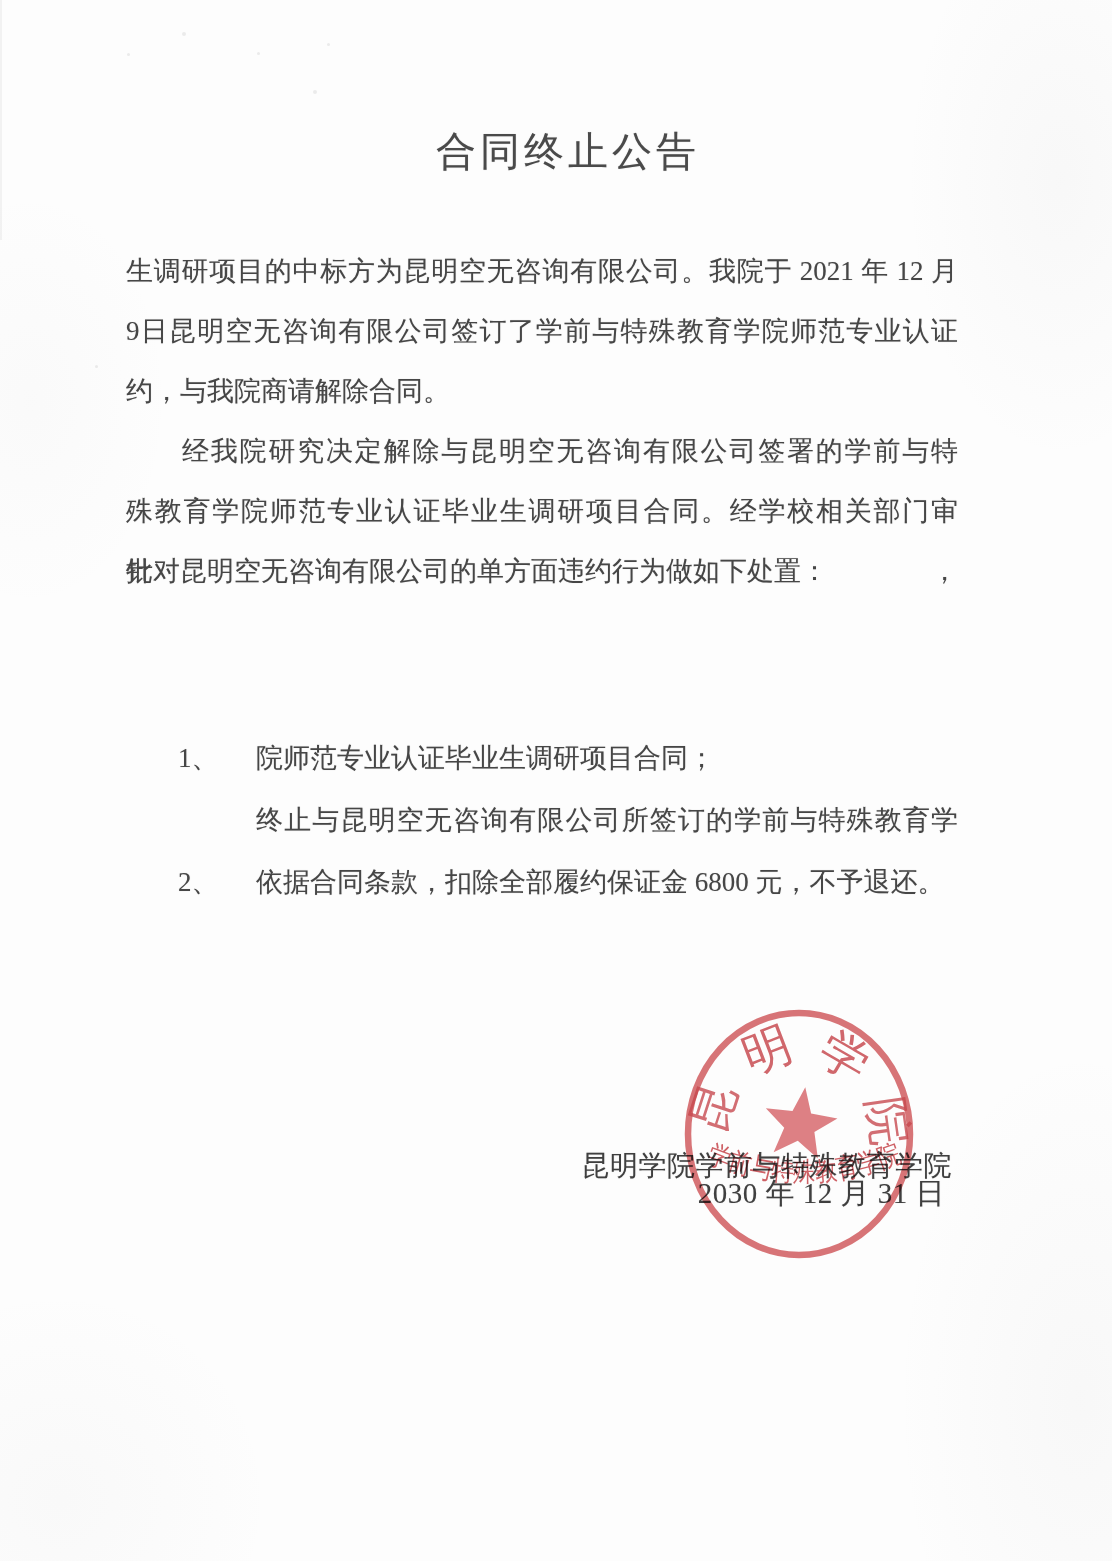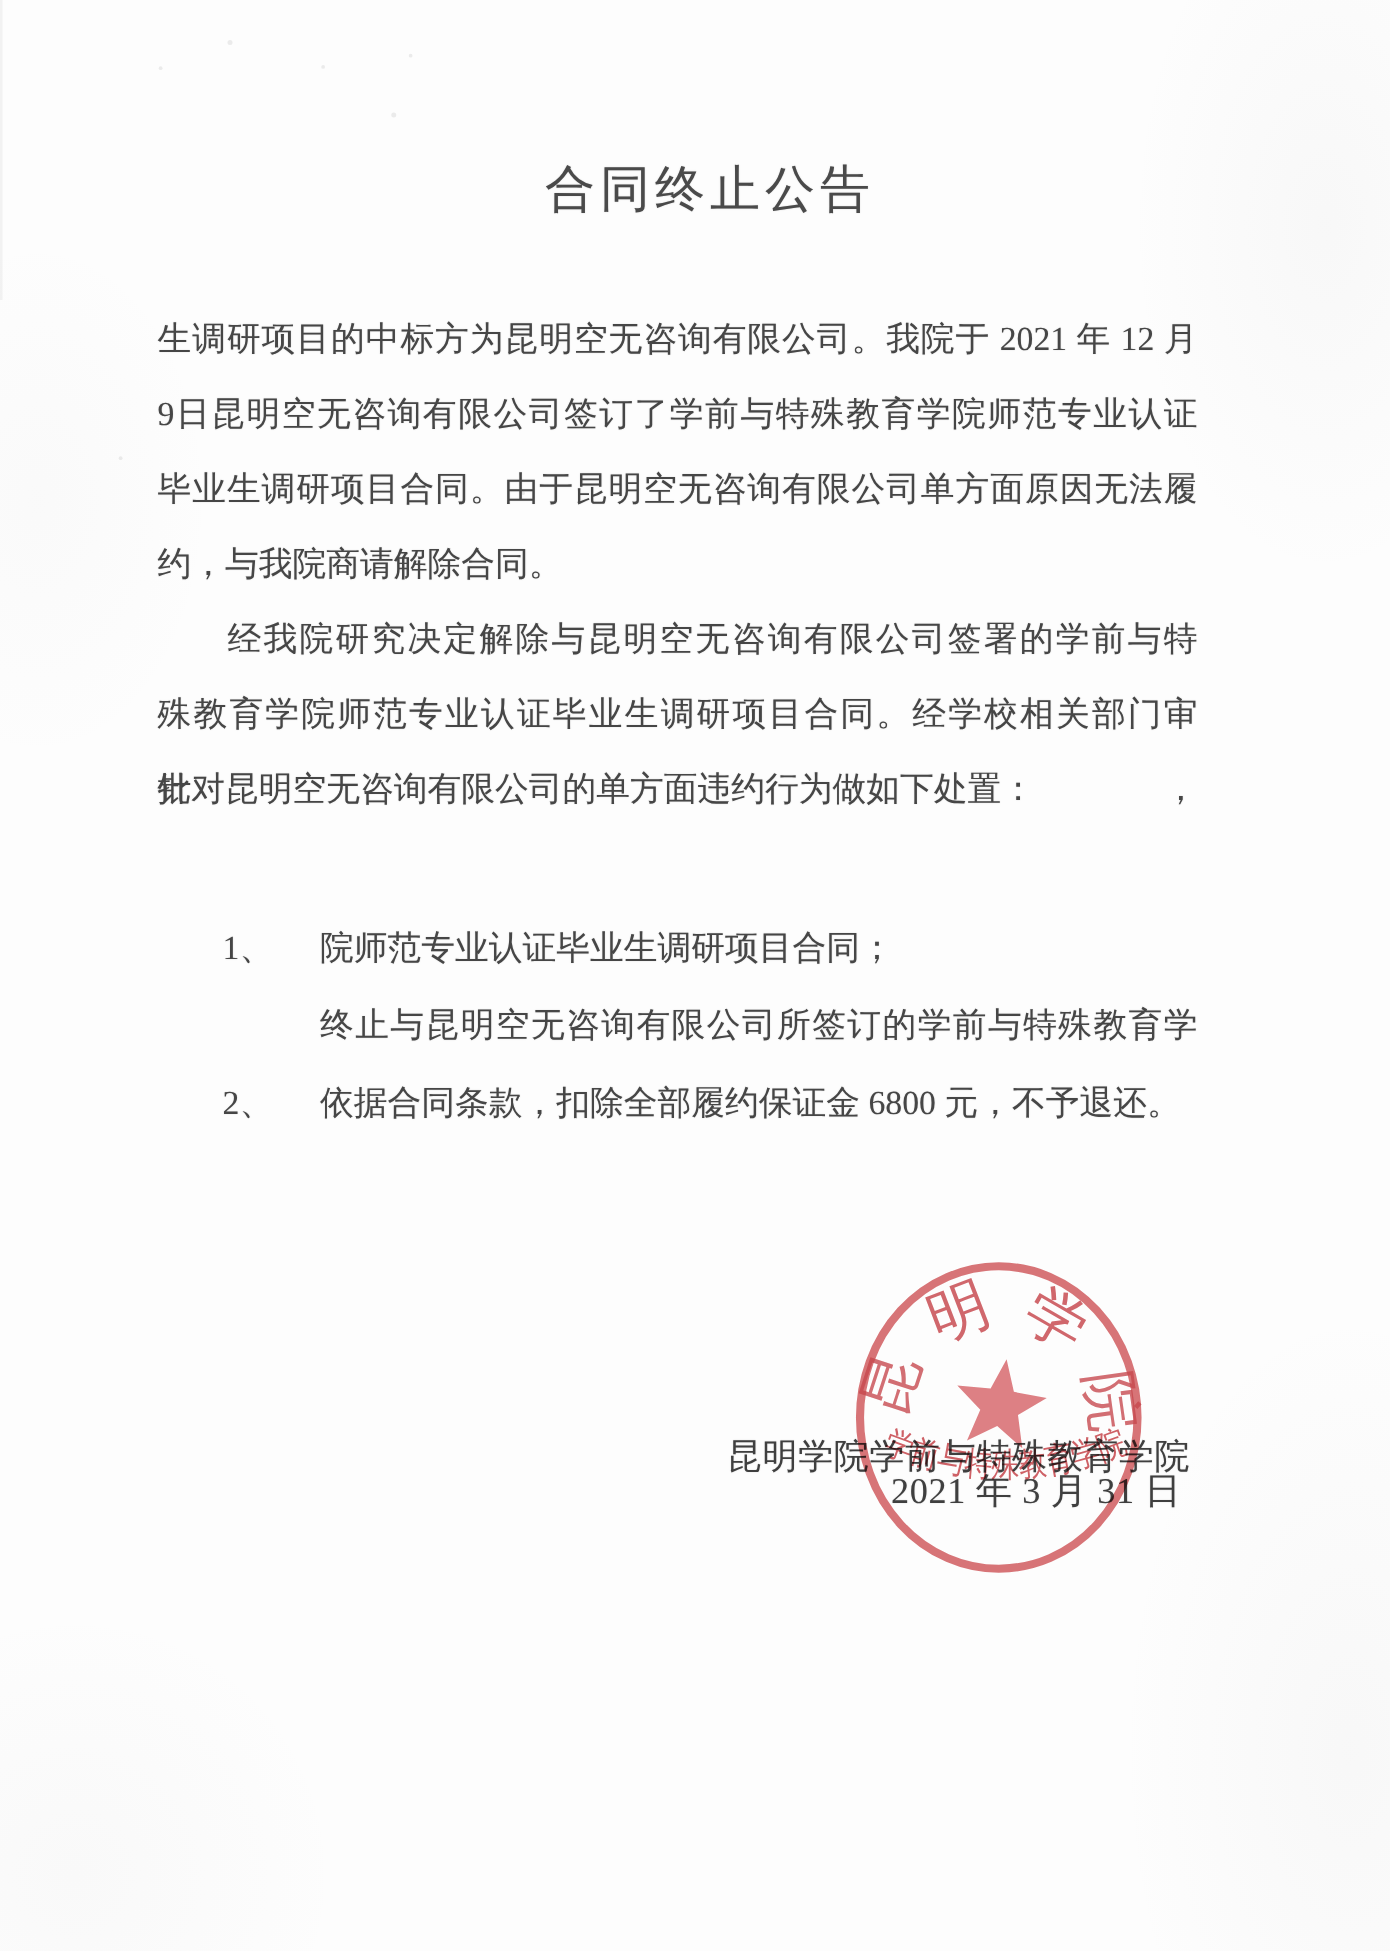--- a/index.html
+++ b/index.html
@@ -86,21 +86,20 @@
   <div class="speck" style="left:257px; top:52px; width:3px; height:3px;"></div>
   <div class="speck" style="left:313px; top:90px; width:4px; height:4px;"></div>
   <div class="speck" style="left:95px; top:365px; width:3px; height:3px;"></div>
   <div class="speck" style="left:417px; top:393px; width:3px; height:3px;"></div>
 
   <h1 class="title">合同终止公告</h1>
 
   <div class="body-block">
     <div class="line fill">生调研项目的中标方为昆明空无咨询有限公司。我院于 2021 年 12 月</div>
     <div class="line fill">9日昆明空无咨询有限公司签订了学前与特殊教育学院师范专业认证</div>
-    <div class="line fill">毕业生调研项目合同。由于昆明空无咨询有限公司单方面原因无法履</div>
     <div class="line">约，与我院商请解除合同。</div>
     <div class="line fill indent">经我院研究决定解除与昆明空无咨询有限公司签署的学前与特</div>
     <div class="line fill">殊教育学院师范专业认证毕业生调研项目合同。经学校相关部门审批，</div>
     <div class="line">针对昆明空无咨询有限公司的单方面违约行为做如下处置：</div>
   </div>
 
   <div class="list-block">
     <div class="list-item">
       <div class="marker">1、</div>
       <div class="item-lines">
@@ -110,21 +109,21 @@
     </div>
     <div class="list-item">
       <div class="marker">2、</div>
       <div class="item-lines">
         <div class="iline">依据合同条款，扣除全部履约保证金 6800 元，不予退还。</div>
       </div>
     </div>
   </div>
 
   <div class="sig-name">昆明学院学前与特殊教育学院</div>
-  <div class="sig-date">2021 年 3 月 31 日</div>
+  <div class="sig-date">2030 年 12 月 31 日</div>
 
   <svg class="stamp" viewBox="0 0 320 320" xmlns="http://www.w3.org/2000/svg">
     <ellipse cx="149" cy="149" rx="111" ry="121" fill="none" stroke="#cf5356" stroke-width="6.5" opacity="0.8"></ellipse>
     <path d="M0,-38 L9.4,-12.94 L36.14,-11.74 L15.22,4.94 L22.34,30.74 L0,16 L-22.34,30.74 L-15.22,4.94 L-36.14,-11.74 L-9.4,-12.94 Z" transform="translate(150,140) rotate(8)" fill="#d4575c" opacity="0.75"></path>
     <text class="seal-char" transform="translate(63,122) rotate(-72)" font-size="48" fill="#c8474d" opacity="0.78" text-anchor="middle" dominant-baseline="central">昆</text>
     <text class="seal-char" transform="translate(117,65) rotate(-21)" font-size="48" fill="#c8474d" opacity="0.82" text-anchor="middle" dominant-baseline="central">明</text>
     <text class="seal-char" transform="translate(195,71) rotate(30)" font-size="48" fill="#c8474d" opacity="0.82" text-anchor="middle" dominant-baseline="central">学</text>
     <text class="seal-char" transform="translate(238,136) rotate(82)" font-size="48" fill="#c8474d" opacity="0.78" text-anchor="middle" dominant-baseline="central">院</text>
     <path id="sealArc" d="M56,176 Q152,216 252,176" fill="none"></path>
     <text class="seal-char" font-size="27" fill="#c8474d" opacity="0.85">

